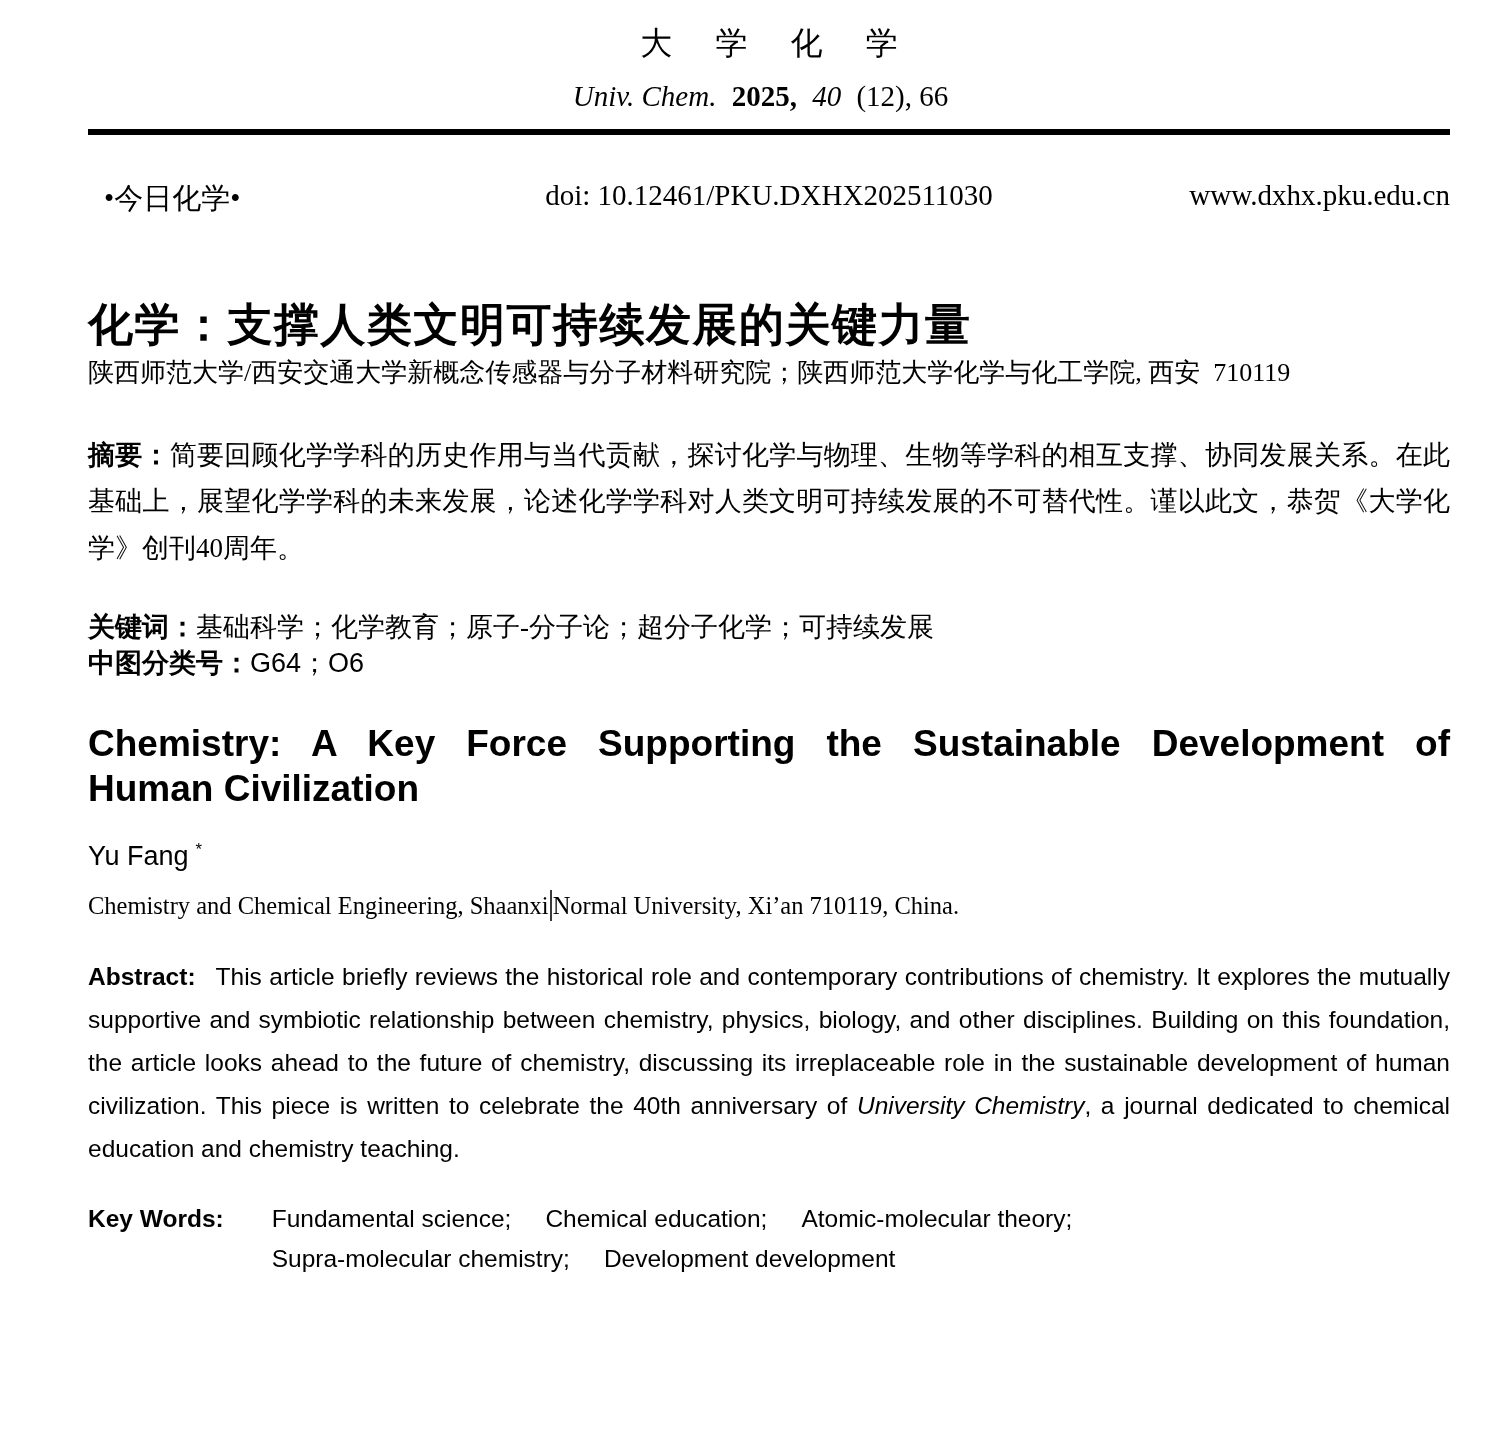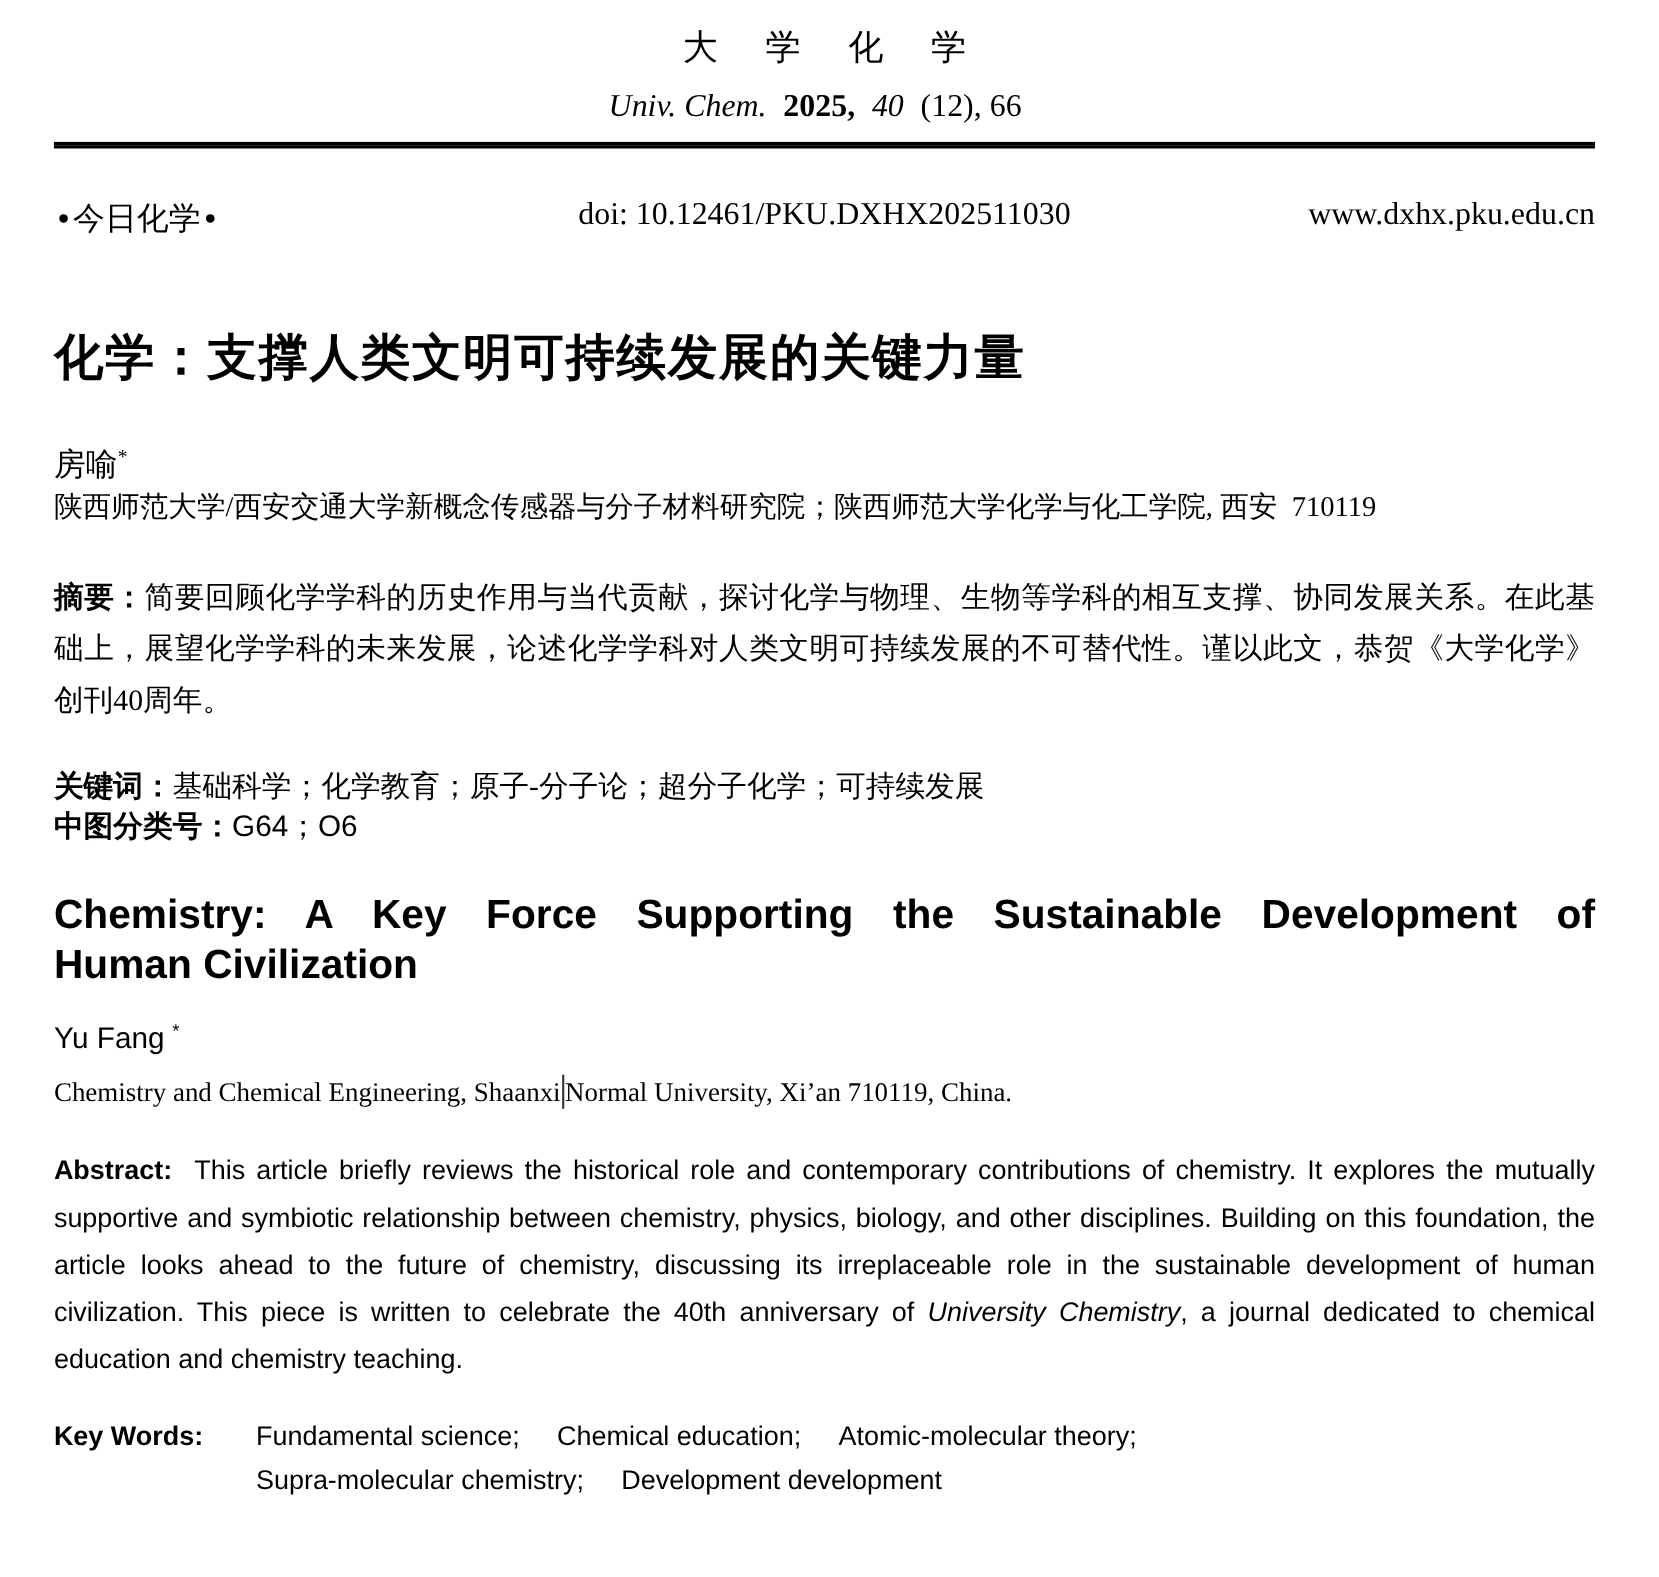--- a/index.html
+++ b/index.html
@@ -3,38 +3,38 @@
 <meta charset="utf-8">
 <style>
   * { box-sizing: border-box; }
   html, body { margin: 0; padding: 0; }
   body {
     width: 1508px; height: 1434px;
     background: #ffffff; color: #000000;
     font-family: "Liberation Serif", "DejaVu Serif", serif;
     overflow: hidden;
   }
-  .page { width: 1508px; height: 1124px; padding: 22px 58px 0 49px; }
+  .page { width: 1508px; height: 1124px; padding: 22px 58px 0 88px; }
   .it { font-style: italic; }
   .b  { font-weight: bold; }
 
   
   .journal-cn {
     text-align: center; font-size: 32px; letter-spacing: 0.55em;
     padding-left: 0.55em; 
   }
   .citation { text-align: center; font-size: 29px; margin-top: 14px; }
   .citation span { margin-right: 8px; }
   .citation span:last-child { margin-right: 17px; }
   .double-rule {
     margin-top: 16px; height: 3px;
     border-top: 3.5px solid #000; border-bottom: 3.5px solid #000;
   }
   .meta-row { position: relative; margin-top: 44px; font-size: 29px; height: 40px; }
-  .meta-left  { position: absolute; left: 0; top: 0; font-family: Liberation Mono, monospace; }
+  .meta-left  { position: absolute; left: 16px; top: 0; }
   .meta-center{ position: absolute; left: 50%; top: 0; transform: translateX(-50%); white-space: nowrap; }
   .meta-right { position: absolute; right: 0; top: 0; }
 
   
   .cn-title {
     margin-top: 76px; font-size: 45px; font-weight: 700; letter-spacing: 1.5px;
   }
   .cn-author { margin-top: 48px; font-size: 29px; }
   sup.mark { font-size: 0.62em; vertical-align: super; }
   .cn-affil { font-size: 26px; white-space: pre-wrap; }
@@ -91,23 +91,20 @@
   <div class="double-rule"></div>
 
   <div class="meta-row">
     <span class="meta-left">•今日化学•</span>
     <span class="meta-center">doi: 10.12461/PKU.DXHX202511030</span>
     <span class="meta-right">www.dxhx.pku.edu.cn</span>
   </div>
 
   <h1 class="cn-title" style="margin-bottom:0;">化学：支撑人类文明可持续发展的关键力量</h1>
 
-  <div class="cn-author">
-    <span>房喻</span><sup class="mark">*</sup>
-  </div>
 
   <div class="cn-affil">陕西师范大学/西安交通大学新概念传感器与分子材料研究院；陕西师范大学化学与化工学院, 西安  710119</div>
 
   <p class="cn-abstract" style="margin:42px 0 0 0;">
     <span class="label">摘要：</span><span>简要回顾化学学科的历史作用与当代贡献，探讨化学与物理、生物等学科的相互支撑、协同发展关系。在此基础上，展望化学学科的未来发展，论述化学学科对人类文明可持续发展的不可替代性。谨以此文，恭贺《大学化学》创刊40周年。</span>
   </p>
 
   <div class="cn-kw">
     <span class="label">关键词：</span><span>基础科学；化学教育；原子-分子论；超分子化学；可持续发展</span>
   </div>

